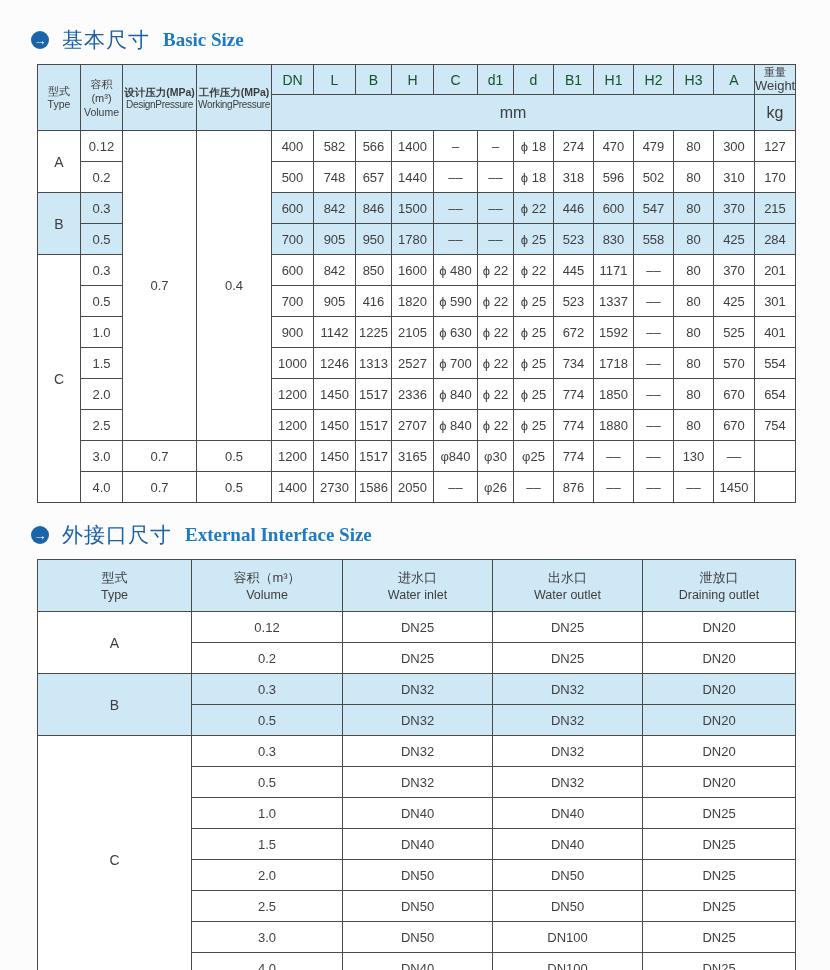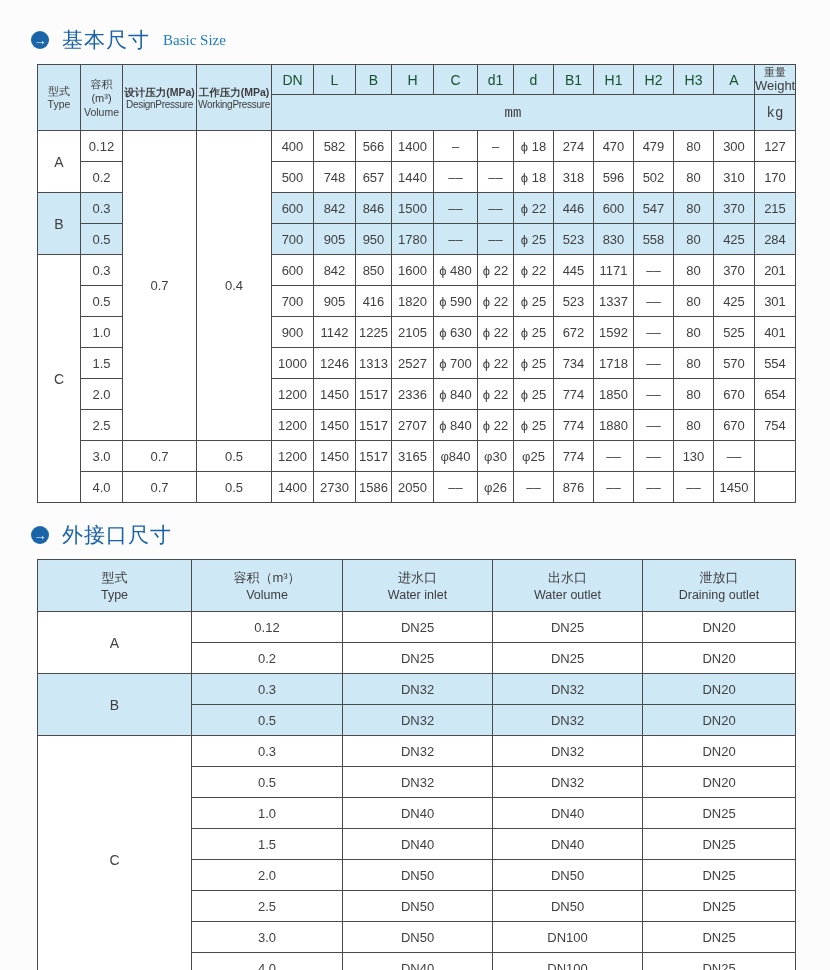--- a/index.html
+++ b/index.html
@@ -14,30 +14,30 @@
   *{margin:0;padding:0;box-sizing:border-box;}
   html,body{width:830px;height:970px;overflow:hidden;}
   body{background:#fcfcfc;font-family:"Liberation Sans",sans-serif;color:var(--txt);}
   .page{padding:28px 35px 0 37px;}
 
   .section-title{display:flex;align-items:center;gap:13px;margin:0 0 12px -6px;height:24px;}
   .section-title.second{margin-top:20px;}
   .bullet{width:18px;height:18px;border-radius:50%;background:var(--accent);color:#fff;
           display:flex;align-items:center;justify-content:center;font-size:13px;font-weight:bold;flex:0 0 18px;}
   .t-zh{font-size:21px;font-weight:normal;color:var(--title-zh);letter-spacing:1px;}
-  .t-en{font-size:15px;font-weight:normal;color:var(--title-en);font-family:"Liberation Serif",serif;}
+  .t-en{font-size:19px;font-weight:bold;color:var(--title-en);font-family:"Liberation Serif",serif;}
 
   table{border-collapse:collapse;table-layout:fixed;width:758px;border:1.5px solid var(--outer);}
   th,td{border:1px solid var(--border);text-align:center;vertical-align:middle;overflow:hidden;
         font-weight:normal;padding:0;}
 
   
   .t1 thead th{background:var(--hl);}
   .t1 tr.h1 th{height:30px;}
-  .t1 tr.h2 th{height:36px;font-size:14px;font-family:Liberation Mono, monospace;}
+  .t1 tr.h2 th{height:36px;font-size:16px;}
   .t1 .th-zh{font-size:11px;line-height:1.3;}
   .t1 .th-en{font-size:10.5px;line-height:1.2;}
   .t1 .th-zh-sm{font-size:10.5px;line-height:1.4;font-weight:bold;}
   .t1 .th-en-sm{font-size:10px;letter-spacing:-0.3px;line-height:1.1;}
   .t1 .dim{font-size:14px;color:#14532d;}
   .t1 .wt-zh{font-size:11px;line-height:1.15;}
   .t1 .wt-en{font-size:13px;line-height:1.1;}
 
   
   .t2 thead th{background:var(--hl);height:52px;}
@@ -321,20 +321,21 @@
           <td>––</td>
           <td>1450</td>
           <td></td>
         </tr>
       </tbody>
   </table>
 
   <div class="section-title second">
     <span class="bullet">→</span>
     <span class="t-zh">外接口尺寸</span>
+    <span class="t-en">External Interface Size</span>
   </div>
 
   <table class="t2">
     <colgroup>
       <col style="width:154px">
         <col style="width:151px">
         <col style="width:150px">
       <col style="width:150px">
         <col style="width:153px">
     </colgroup>

